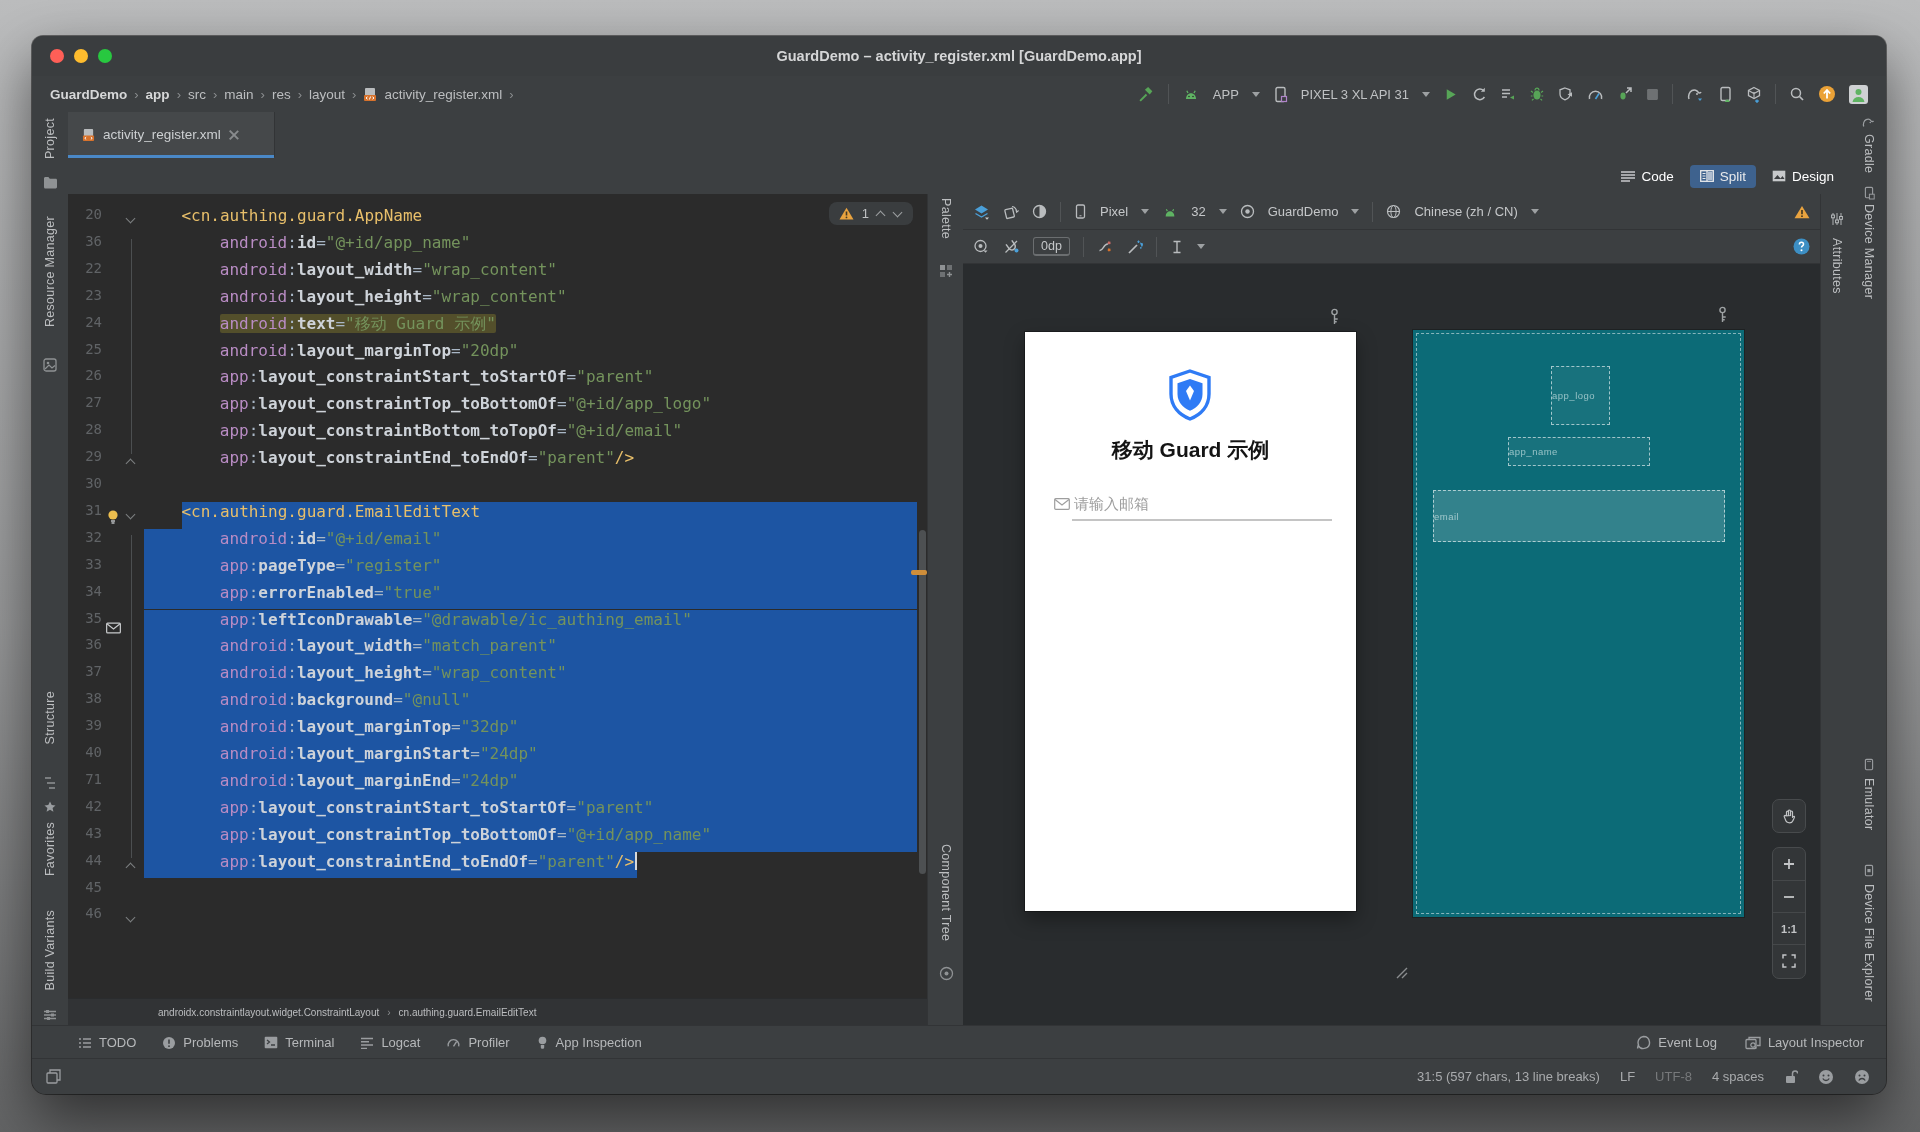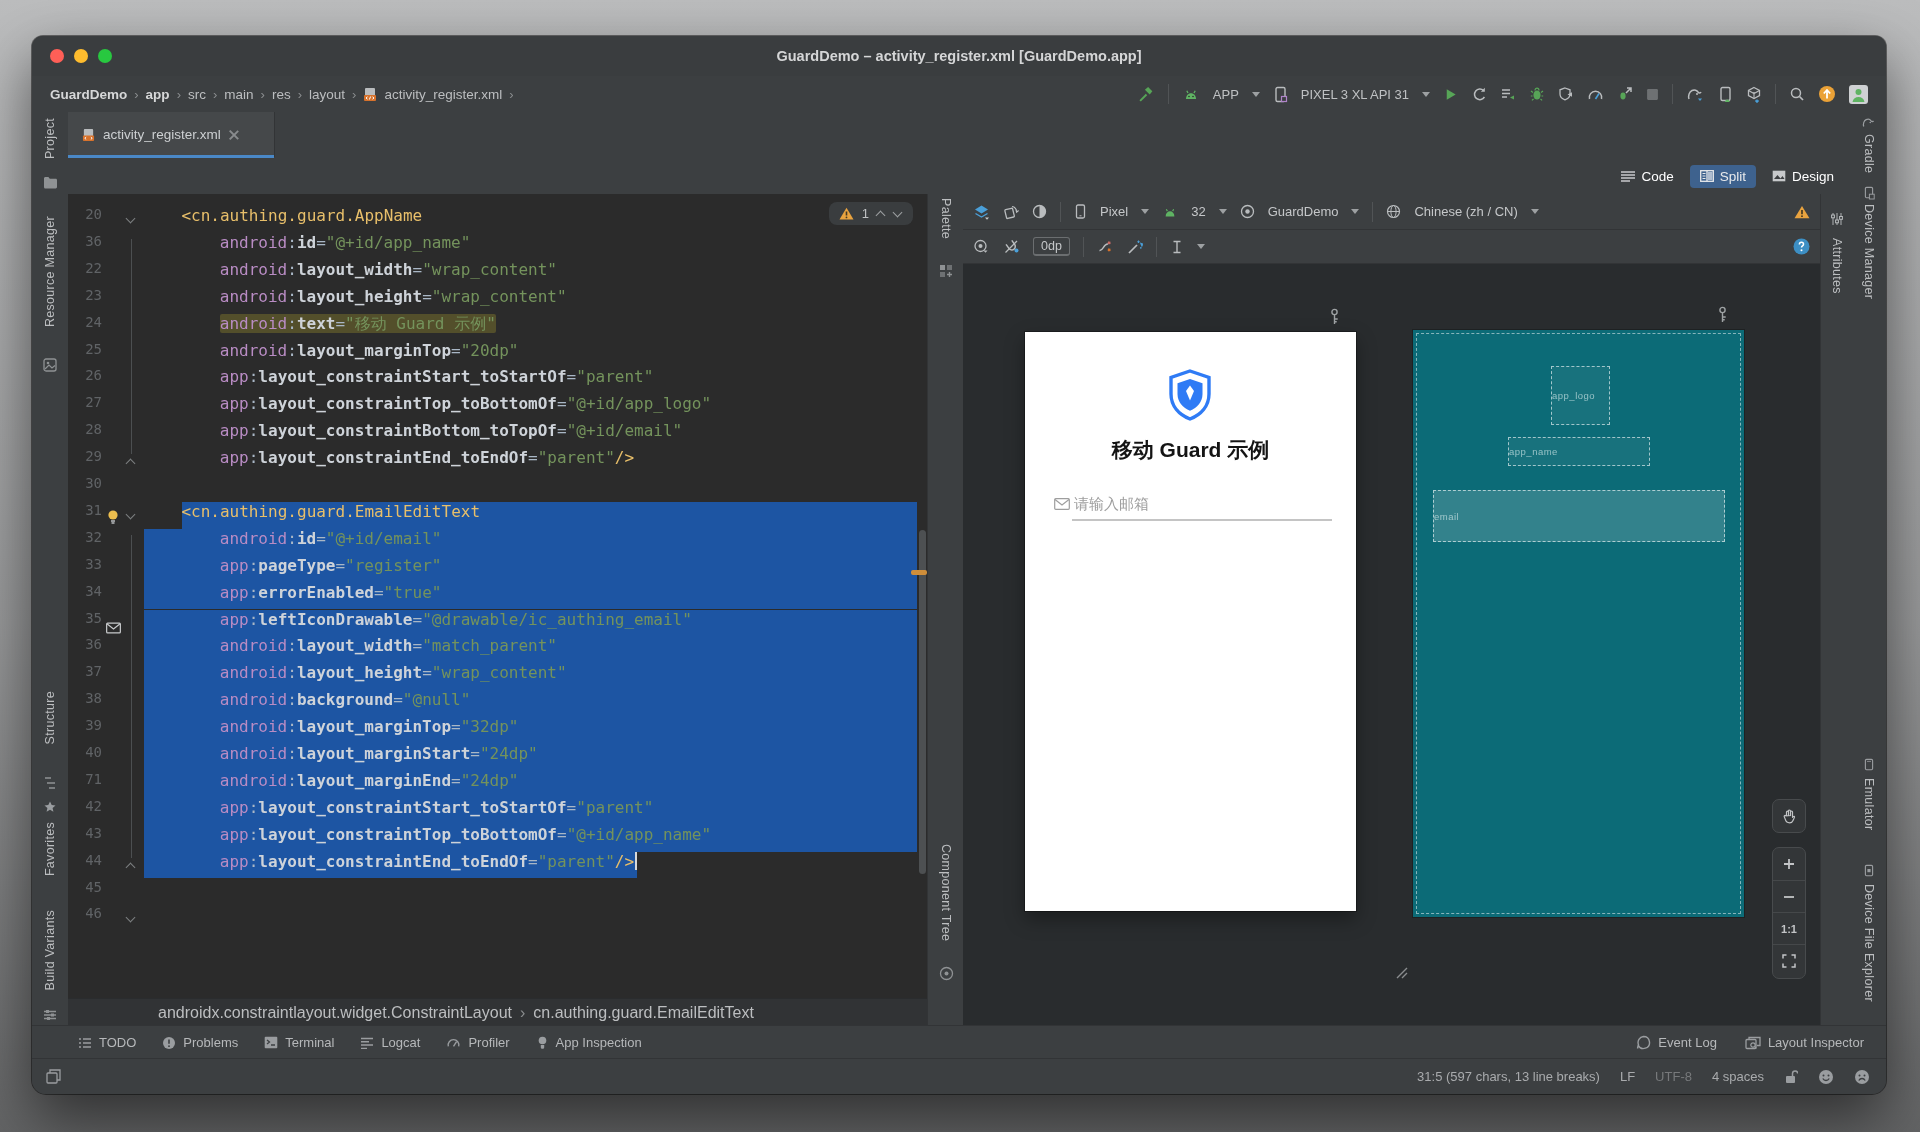--- a/index.html
+++ b/index.html
@@ -63,21 +63,21 @@
   .fold-guide{position:absolute;left:63px;width:1px;background:#4c4f51}
   .gicon{position:absolute;left:38px;top:6px}
   .inspections{position:absolute;right:14px;top:8px;display:flex;align-items:center;gap:8px;background:rgba(60,63,65,.92);
                border-radius:8px;padding:4px 10px;font-size:13px;color:#bfc1c3}
   .insp-chev{width:9px;height:6px;position:relative}
   .insp-chev:before{content:"";position:absolute;left:0;top:1px;width:6px;height:6px;border-left:1.8px solid #9da0a2;border-top:1.8px solid #9da0a2;transform:rotate(45deg)}
   .insp-chev.dn:before{transform:rotate(225deg);top:-2px}
   .scroll-thumb{position:absolute;right:1px;width:7px;top:336px;height:344px;background:#4d5052;border-radius:4px}
   .stripe-mark{position:absolute;right:0;width:16px;height:5px;top:376px;background:#cf8e3a;border-radius:2px}
   .codecrumb{position:absolute;left:0;width:859px;bottom:0;height:28px;background:#313335;border-top:1px solid #2a2c2e;
-             display:flex;align-items:center;gap:8px;padding-left:90px;font-size:16px;color:#bcbec0;box-sizing:border-box}
+             display:flex;align-items:center;gap:8px;padding-left:90px;font-size:10px;color:#bcbec0;box-sizing:border-box}
   .codecrumb .sep{color:#8a8d8f}
   
   .midstrip{position:absolute;left:859px;top:0;width:36px;bottom:0;background:#3c3f41;border-right:1px solid #323436;border-left:1px solid #323436}
   .attrstrip{position:absolute;left:1752px;top:0;width:32px;bottom:0;background:#3c3f41;border-left:1px solid #323436}
   
   .designpane{position:absolute;left:895px;top:0;width:857px;bottom:0;background:#292c2e}
   .dtool{position:absolute;left:0;right:0;background:#3c3f41;border-bottom:1px solid #323436;display:flex;align-items:center;gap:13px;padding:0 10px;box-sizing:border-box}
   .dtool1{top:0;height:36px}.dtool2{top:36px;height:34px}
   .dlabel{font-size:13px;color:#c5c7c9}
   .canvas{position:absolute;left:0;right:0;top:70px;bottom:0;background:#292c2e}

